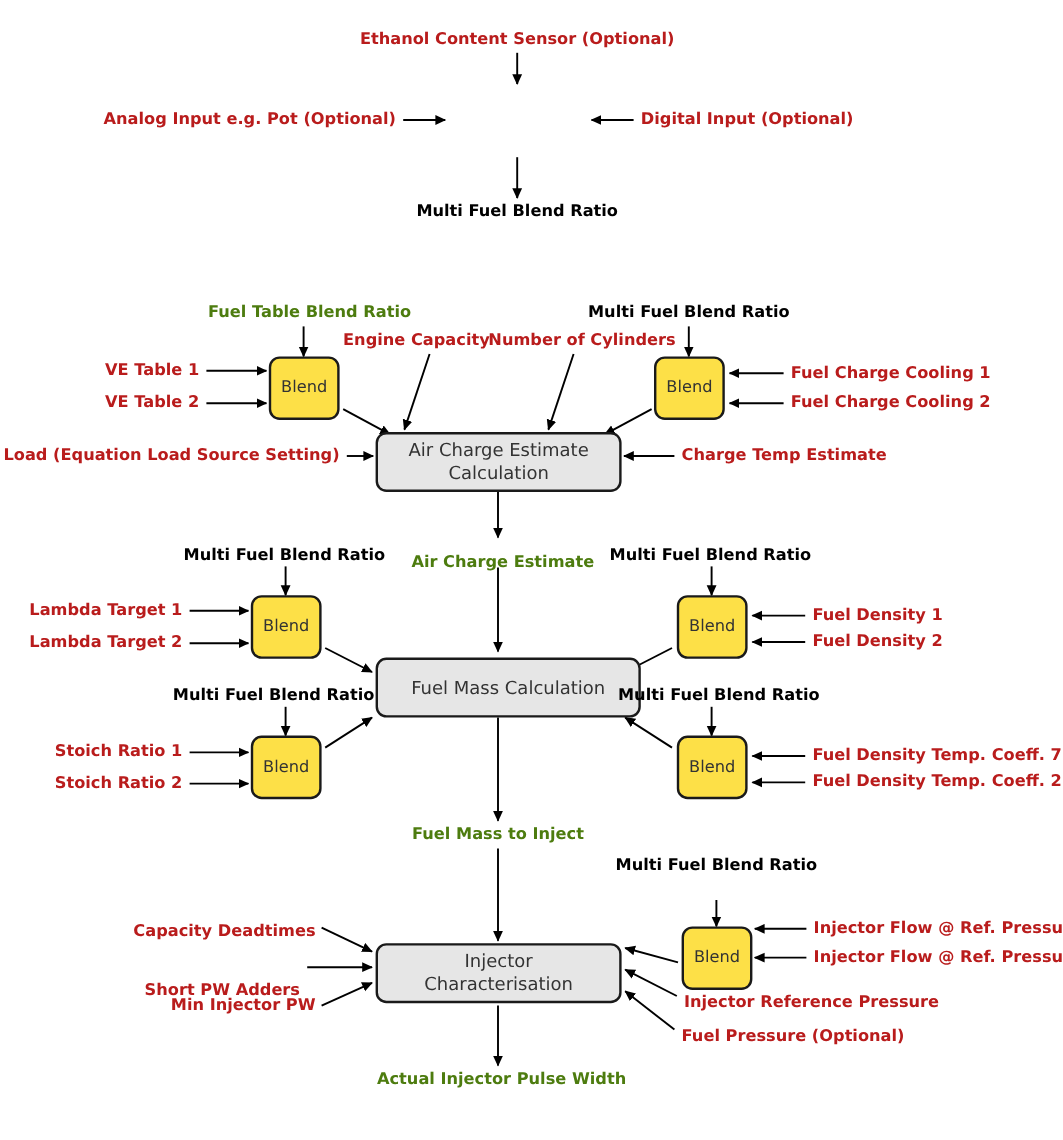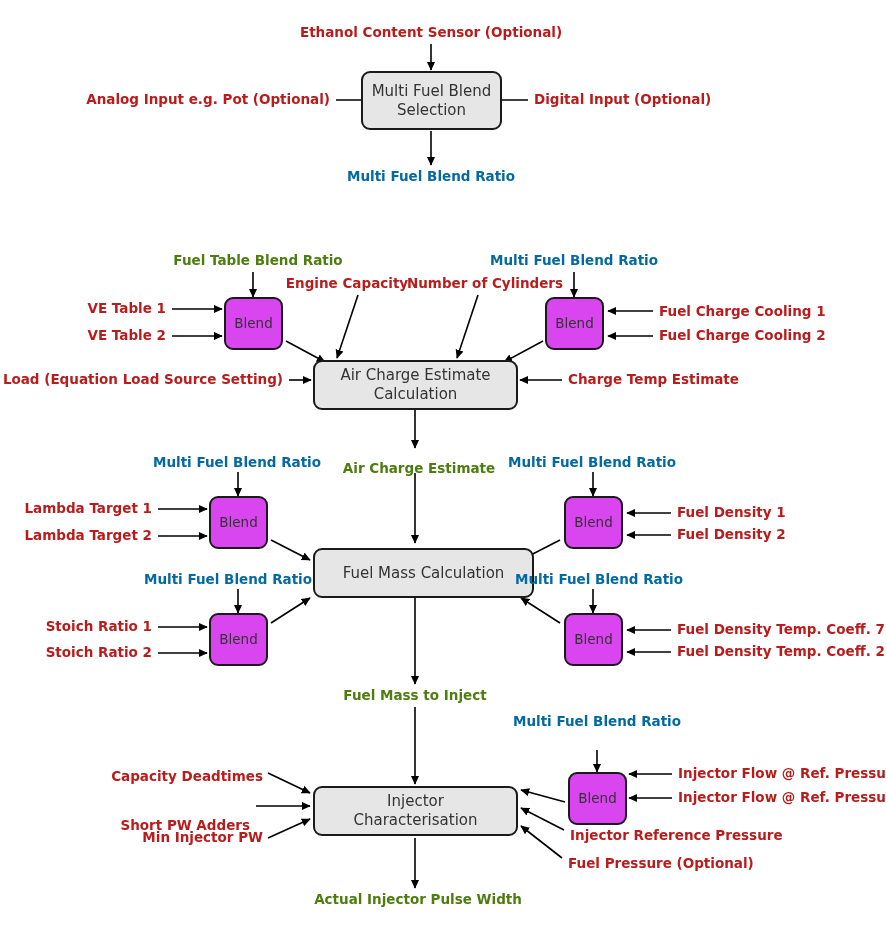--- a/index.html
+++ b/index.html
@@ -38,34 +38,34 @@
     font-family: "DejaVu Sans", sans-serif;
     line-height: 1.25;
     z-index: 2;
   }
   .node.process {
     background: #e6e6e6;
     font-size: 15px;
     padding: 4px 8px;
   }
   .node.blend {
-    background: #d946ef;
+    background: #fde047;
     font-size: 13.5px;
   }
   .lbl {
     position: absolute;
     font-family: "DejaVu Sans", sans-serif;
     font-size: 13.5px;
     font-weight: bold;
     white-space: nowrap;
     z-index: 3;
     line-height: 1;
   }
   .lbl.in    { color: #b91c1c; }
-  .lbl.mid   { color: #0369a1; }
+  .lbl.mid   { color: #000000; }
   .lbl.out   { color: #4d7c0f; }
   .lbl.r  { transform: translate(-100%, -50%); }
   .lbl.l  { transform: translate(0, -50%); }
   .lbl.c  { transform: translate(-50%, -50%); }
 </style>
 </head>
 <body>
 
 <div id="diagram">
 
@@ -137,26 +137,20 @@
       <line x1="672" y1="798" x2="629" y2="798"></line>
       <line x1="565" y1="802" x2="521" y2="790"></line>
 
       <line x1="564" y1="830" x2="521" y2="808"></line>
       <line x1="562" y1="858" x2="521" y2="826"></line>
 
       <line x1="415" y1="838" x2="415" y2="888"></line>
     </g>
   </svg>
 
-  <div class="node process" style="left:361px; top:71px; width:141px; height:59px;">
-    <span>
-      <span>Multi Fuel Blend</span><br>
-      <span>Selection</span>
-    </span>
-  </div>
   <div class="lbl in c" style="left:431px; top:33px;">Ethanol Content Sensor (Optional)</div>
   <div class="lbl in r" style="left:330px; top:100px;">Analog Input e.g. Pot (Optional)</div>
   <div class="lbl in l" style="left:534px; top:100px;">Digital Input (Optional)</div>
   <div class="lbl mid c" style="left:431px; top:177px;">Multi Fuel Blend Ratio</div>
 
   <div class="node blend" style="left:224px; top:297px; width:59px; height:53px;">
     <span>Blend</span>
   </div>
   <div class="lbl out c" style="left:258px; top:261px;">Fuel Table Blend Ratio</div>
   <div class="lbl in r" style="left:166px; top:309px;">VE Table 1</div>

